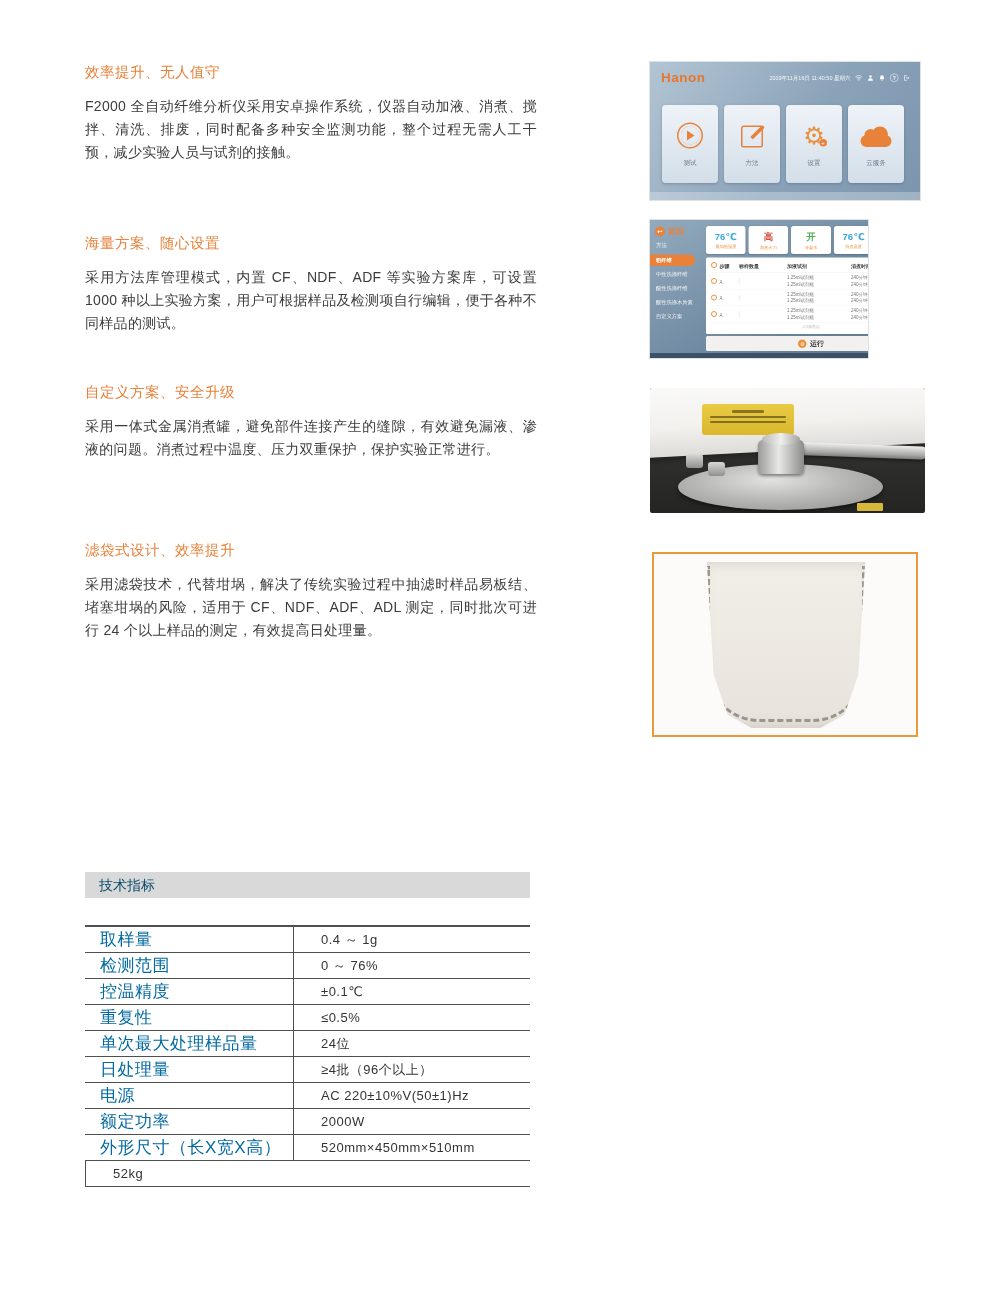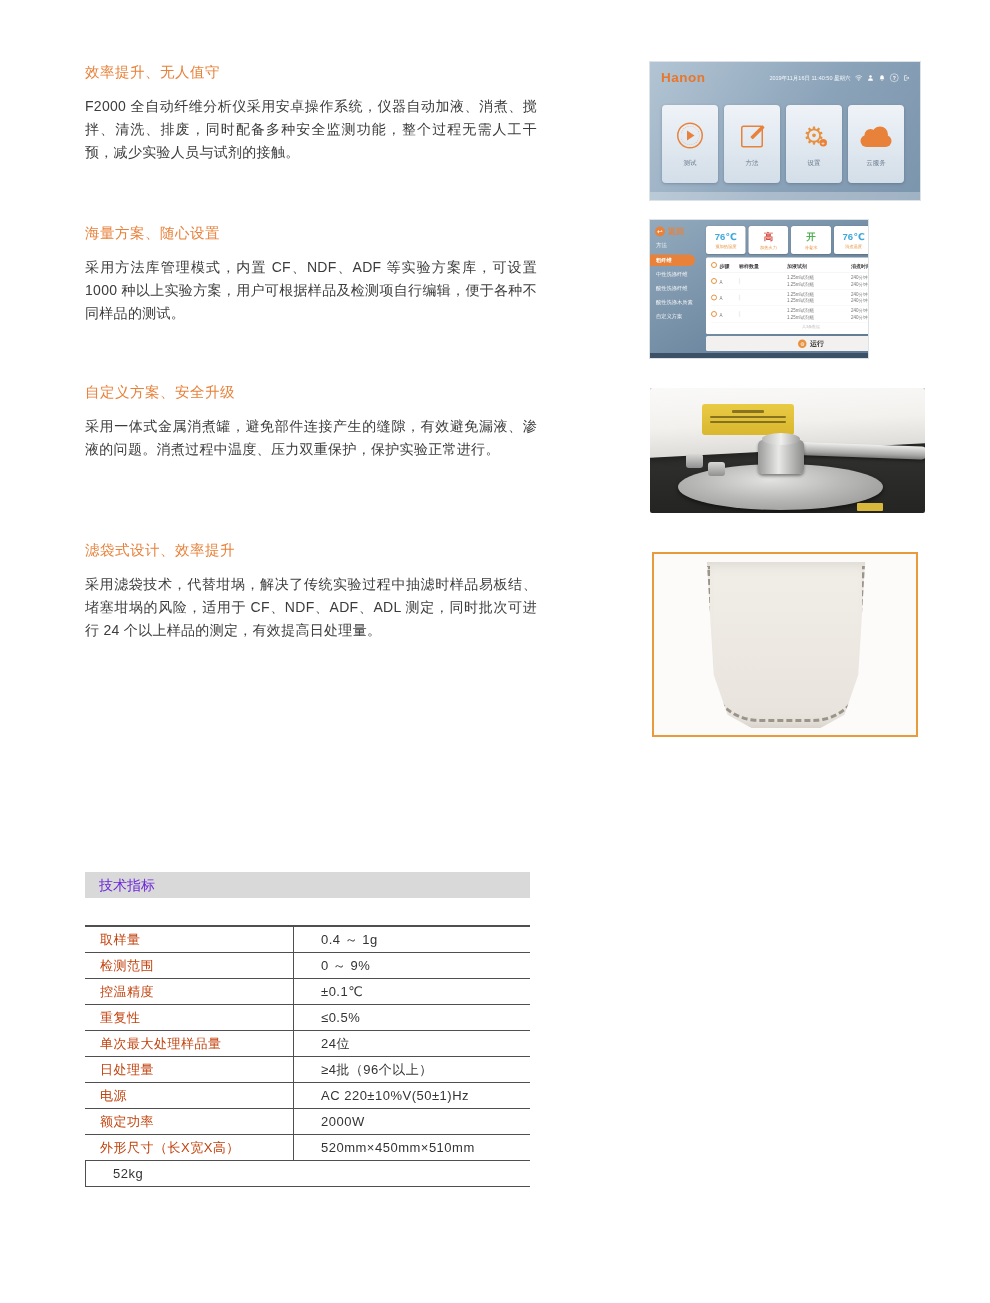--- a/index.html
+++ b/index.html
@@ -1,21 +1,21 @@
 <!DOCTYPE html>
 <html><head>
 <meta charset="utf-8">
 <style>
   html,body{margin:0;padding:0;background:#fff;}
   body{font-family:"Liberation Sans","DejaVu Sans",sans-serif;color:#3c3c3c;}
   .page{position:relative;width:990px;height:1303px;background:#fff;overflow:hidden;}
 
   
   .feature{position:absolute;left:85px;width:452px;}
-  .f1{top:63px}.f2{top:224px}.f3{top:383px}.f4{top:541px}
+  .f1{top:63px}.f2{top:234px}.f3{top:383px}.f4{top:541px}
   .feature h3{margin:0 0 13px 0;font-size:14.5px;font-weight:500;color:#E8813A;letter-spacing:.5px;}
   .feature p{margin:0;font-size:14px;line-height:23px;text-align:justify;color:#3c3c3c;letter-spacing:.3px;}
 
   
   .shot{position:absolute;overflow:hidden;border-radius:0;}
   .shot1{left:650px;top:62px;width:270px;height:138px;box-shadow:0 0 0 1px rgba(120,140,160,.25);}
   .shot2{left:650px;top:220px;width:218px;height:138px;box-shadow:0 0 0 1px rgba(120,140,160,.25);}
   .scale2{width:540px;height:276px;transform:scale(.5);transform-origin:0 0;position:relative;}
 
   
@@ -84,24 +84,24 @@
   .b1{left:36px;top:66px}.b2{left:58px;top:74px}
   .minilabel{position:absolute;right:42px;bottom:2px;width:26px;height:8px;background:#D8B83A;border-radius:1px;}
 
   
   .photo4{left:652px;top:552px;width:262px;height:181px;border:2px solid #E89A3C;background:#FCFBF9;}
   .bagwrap{position:absolute;left:46px;top:8px;width:172px;height:166px;clip-path:polygon(4% 0,96% 0,92% 68%,84% 92%,70% 100%,30% 100%,16% 92%,8% 68%);background:linear-gradient(180deg,#F1EEE8 0%,#ECE8E1 60%,#E7E3DC 100%);box-shadow:inset 0 0 14px rgba(120,110,95,.25);}
   .stitch{position:absolute;left:7px;right:7px;top:4px;bottom:6px;border-left:3px dashed #9a948a;border-right:3px dashed #9a948a;border-bottom:3px dashed #9a948a;border-radius:0 0 52px 52px;}
 
   
   .spec-bar{position:absolute;left:85px;top:872px;width:445px;height:26px;background:#D9D9D9;}
-  .spec-bar span{font-size:14px;color:#6d28d9;line-height:26px;padding-left:14px;display:inline-block;}
+  .spec-bar span{font-size:14px;color:#0c4a6e;line-height:26px;padding-left:14px;display:inline-block;}
   .spec-table{position:absolute;left:85px;top:925px;width:445px;border-top:2px solid #4f4f4f;}
   .spec-row{display:flex;align-items:stretch;height:25px;border-bottom:1px solid #4f4f4f;}
-  .spec-label{width:193px;padding-left:15px;font-size:13px;color:#c2410c;display:flex;align-items:center;letter-spacing:.5px;}
+  .spec-label{width:193px;padding-left:15px;font-size:17px;color:#0369a1;display:flex;align-items:center;letter-spacing:.5px;}
   .spec-value{flex:1;border-left:1px solid #4f4f4f;padding-left:27px;font-size:13px;color:#333;display:flex;align-items:center;letter-spacing:.5px;}
 </style>
 </head>
 <body>
 
 <div class="page">
 
   <section class="feature f1">
     <h3>效率提升、无人值守</h3>
     <p>F2000 全自动纤维分析仪采用安卓操作系统，仪器自动加液、消煮、搅拌、清洗、排废，同时配备多种安全监测功能，整个过程无需人工干预，减少实验人员与试剂的接触。</p>
@@ -313,21 +313,21 @@
     <span>技术指标</span>
   </div>
 
   <div class="spec-table">
     <div class="spec-row">
         <span class="spec-label">取样量</span>
         <span class="spec-value">0.4 ～ 1g</span>
       </div>
     <div class="spec-row">
         <span class="spec-label">检测范围</span>
-        <span class="spec-value">0 ～ 9%</span>
+        <span class="spec-value">0 ～ 76%</span>
       </div>
     <div class="spec-row">
         <span class="spec-label">控温精度</span>
         <span class="spec-value">±0.1℃</span>
       </div>
     <div class="spec-row">
         <span class="spec-label">重复性</span>
         <span class="spec-value">≤0.5%</span>
       </div>
     <div class="spec-row">

